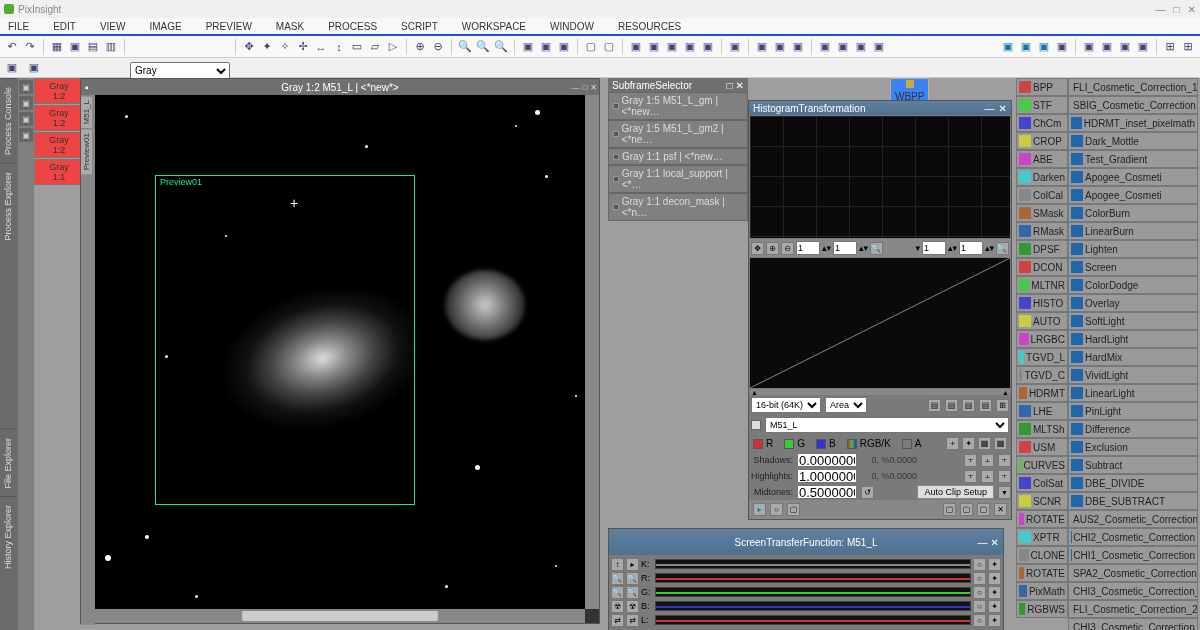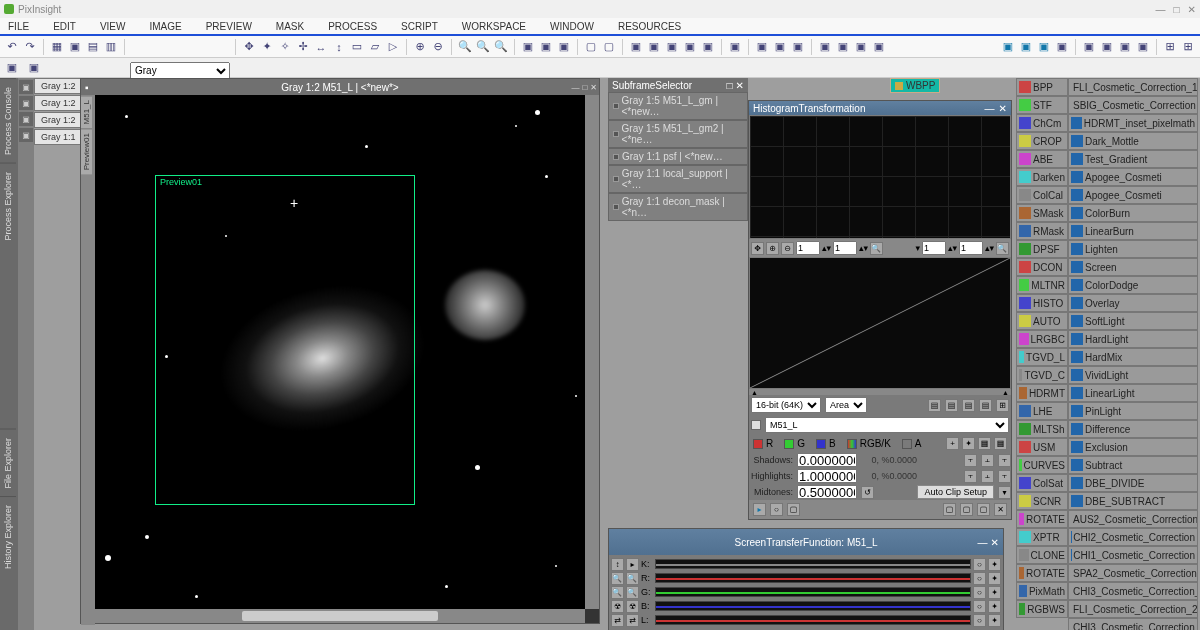--- a/index.html
+++ b/index.html
@@ -14,21 +14,21 @@
 .toolbar .sep { width: 1px; height: 16px; background: #ccc; margin: 0 3px; }
 .tbtn { width: 16px; height: 16px; display: flex; align-items: center; justify-content: center; color: #447; cursor: pointer; font-size: 11px; }
 .toolbar select { font-size: 10px; height: 18px; width: 100px; margin-top: 48px; }
 .toolbar2 { height: 20px; background: #f0f0f0; border-bottom: 1px solid #ccc; display: flex; align-items: center; padding: 0 4px; gap: 6px; }
 .workspace { position: absolute; top: 78px; left: 0; right: 0; bottom: 0; background: #9e9e9e; }
 .sidetab { position: absolute; left: 0; top: 0; width: 18px; height: 100%; background: #6a6a6a; }
 .sidetab-item { writing-mode: vertical-rl; transform: rotate(180deg); color: #ddd; font-size: 9px; padding: 8px 3px; text-align: center; border-bottom: 1px solid #555; cursor: pointer; }
 .iconbar-left { position: absolute; left: 18px; top: 0; width: 16px; background: #808080; height: 100%; }
 .iconbar-left div { width: 14px; height: 14px; margin: 2px auto; background: #666; color: #ccc; font-size: 8px; display:flex; align-items:center; justify-content:center; cursor:pointer; }
 .graylist { position: absolute; left: 34px; top: 0; width: 50px; }
-.graylist-item { background: #e5e5e5; color: #333; font-size: 9px; padding: 2px 6px; border: 1px solid #777; margin-bottom: 1px; cursor: pointer; }
+.graylist-item { background: #ef4444; color: #333; font-size: 9px; padding: 2px 12px; border: 1px solid #777; margin-bottom: 1px; cursor: pointer; text-align: center; }
 .imgwin { position: absolute; left: 80px; top: 0; width: 520px; height: 546px; background: #333; border: 1px solid #555; }
 .imgwin-title { height: 16px; background: #707070; color: #fff; display: flex; align-items: center; justify-content: center; font-size: 9px; position: relative; }
 .imgwin-title .winctrl { position: absolute; right: 2px; display: flex; gap: 3px; }
 .imgwin-title .winctrl span { color: #ddd; font-size: 8px; cursor:pointer; }
 .imgwin-tab { position: absolute; left: 0; top: 16px; width: 14px; background: #888; height: 530px; }
 .imgwin-tab span { writing-mode: vertical-rl; transform: rotate(180deg); color: #333; font-size: 8px; display: block; padding: 4px 1px; background:#aaa; border-bottom:1px solid #777; cursor:pointer;}
 .imgview { position: absolute; left: 14px; top: 16px; right: 0; bottom: 14px; background: #000; overflow: hidden; }
 .scrollbar-h { position: absolute; left: 14px; bottom: 0; right: 14px; height: 14px; background: #888; }
 .scrollbar-h .thumb { position:absolute; left:30%; width:40%; height:10px; top:2px; background:#ccc; border-radius:2px;}
 .scrollbar-v { position: absolute; right: 0; top: 16px; width: 14px; bottom: 14px; background: #888; }
@@ -52,21 +52,21 @@
 .curve-line { position:absolute; left:0; bottom:0; width:100%; height:100%; }
 .hist-opts { padding: 2px; display: flex; align-items:center; gap:4px;}
 .hist-opts select { font-size: 9px; height: 16px; }
 .hist-row { display: flex; align-items: center; padding: 1px 0; gap: 4px; }
 .hist-row label { font-size: 9px; color: #222; min-width: 44px; text-align: right; }
 .hist-row input[type=text] { width: 60px; height: 14px; font-size: 13px; }
 .hist-row .pct { font-size: 9px; color: #333; width: 56px; text-align: right; }
 .chk { width: 10px; height: 10px; border: 1px solid #666; display:inline-block; background:#ddd;}
 .chkrow { display:flex; align-items:center; gap:3px; padding:2px 4px; font-size:9px;}
 .chkrow .cbox { width:10px;height:10px;border:1px solid #555; display:inline-block;}
-.wbpp-tag { position: absolute; left: 890px; top: 0; background: #14b8a6; border: 1px solid #ca8; padding: 1px 4px; font-size: 9px; color: #333; display:flex; align-items:center; gap:3px; cursor:pointer;}
+.wbpp-tag { position: absolute; left: 890px; top: 0; background: #3b82f6; border: 1px solid #ca8; padding: 1px 4px; font-size: 9px; color: #333; display:flex; align-items:center; gap:3px; cursor:pointer;flex-direction:column;}
 .rightcol { position: absolute; left: 1016px; top: 0; width: 52px; }
 .rightcol-item { height: 18px; background: #999; border: 1px solid #777; display: flex; align-items: center; padding: 0 2px; gap: 2px; font-size: 8px; color: #222; cursor:pointer;}
 .rightcol-item .ic { width: 12px; height: 12px; display:inline-block; }
 .scriptcol { position: absolute; left: 1068px; top: 0; width: 130px; }
 .scriptcol-item { height: 18px; background: #9a9a9a; border: 1px solid #777; display: flex; align-items: center; padding: 0 2px; gap: 2px; font-size: 8px; color: #222; cursor:pointer; white-space:nowrap; overflow:hidden;}
 .scriptcol-item .ic { width: 12px; height: 12px; background: #26a; display:inline-block; }
 .stf { position: absolute; left: 608px; top: 450px; width: 396px; border: 1px solid #555; background: #7a7a7a; }
 .stf-title { height: 26px; background: linear-gradient(#6080a0,#507090); color: #fff; font-size: 9px; display: flex; align-items: center; justify-content: center; position:relative;}
 .stf-body { padding: 2px; }
 .stf-row { display: flex; align-items: center; gap: 2px; height: 14px; }

